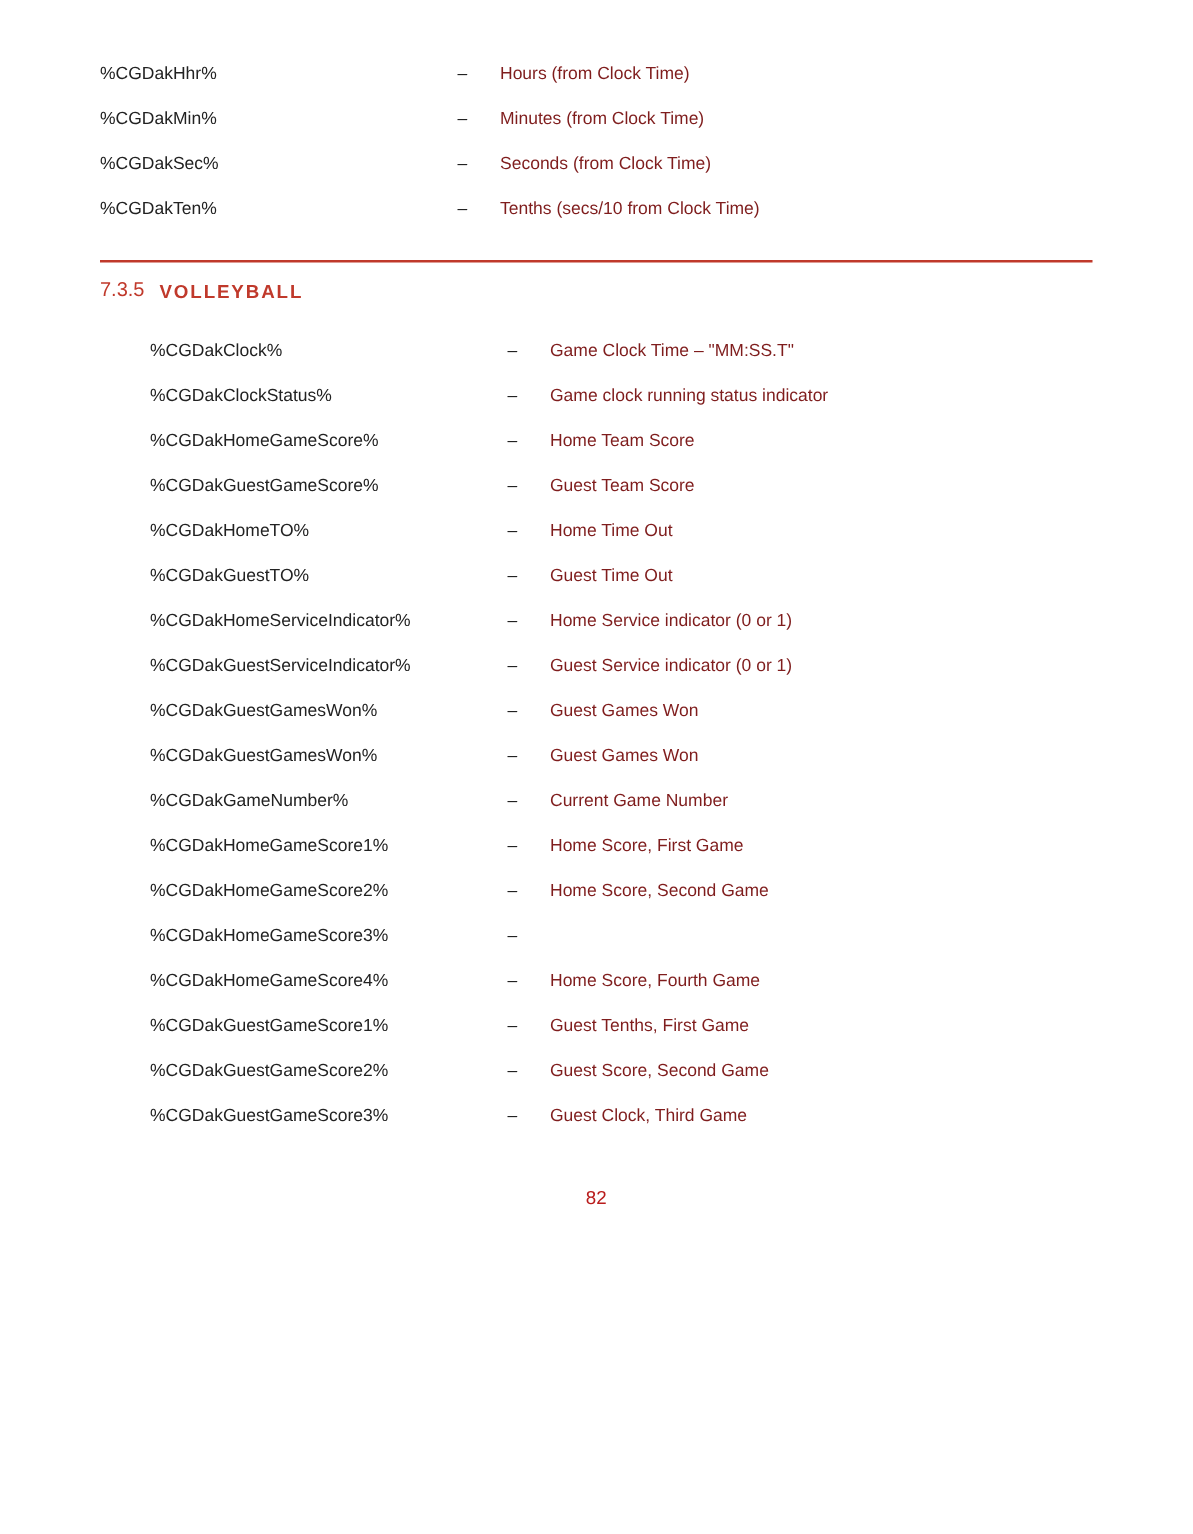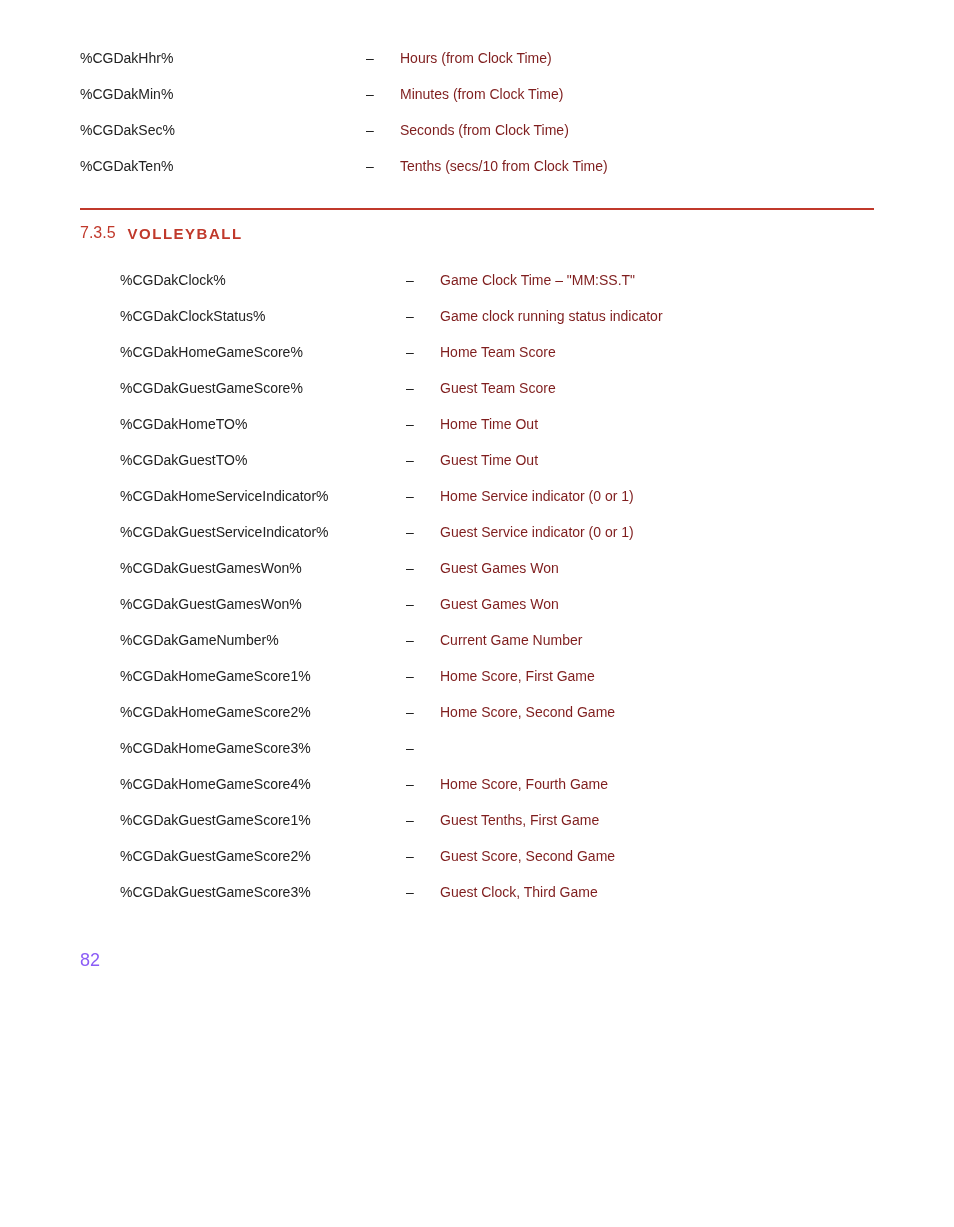--- a/index.html
+++ b/index.html
@@ -71,23 +71,24 @@
       letter-spacing: 1.5px;
       text-transform: uppercase;
     }
 
     .volleyball-rows {
       margin-top: 4px;
       margin-left: 40px;
     }
 
     .page-number {
+      text-align: center;
       margin-top: 40px;
-      font-size: 18px;
-      color: #8b5cf6;
+      font-size: 15px;
+      color: #b91c1c;
     }
   </style>
 </head>
 <body>
 
 <div class="top-section">
 <div class="data-row">
       <span class="token">%CGDakHhr%</span>
       <span class="dash">–</span>
       <span class="description">Hours (from Clock Time)</span>

